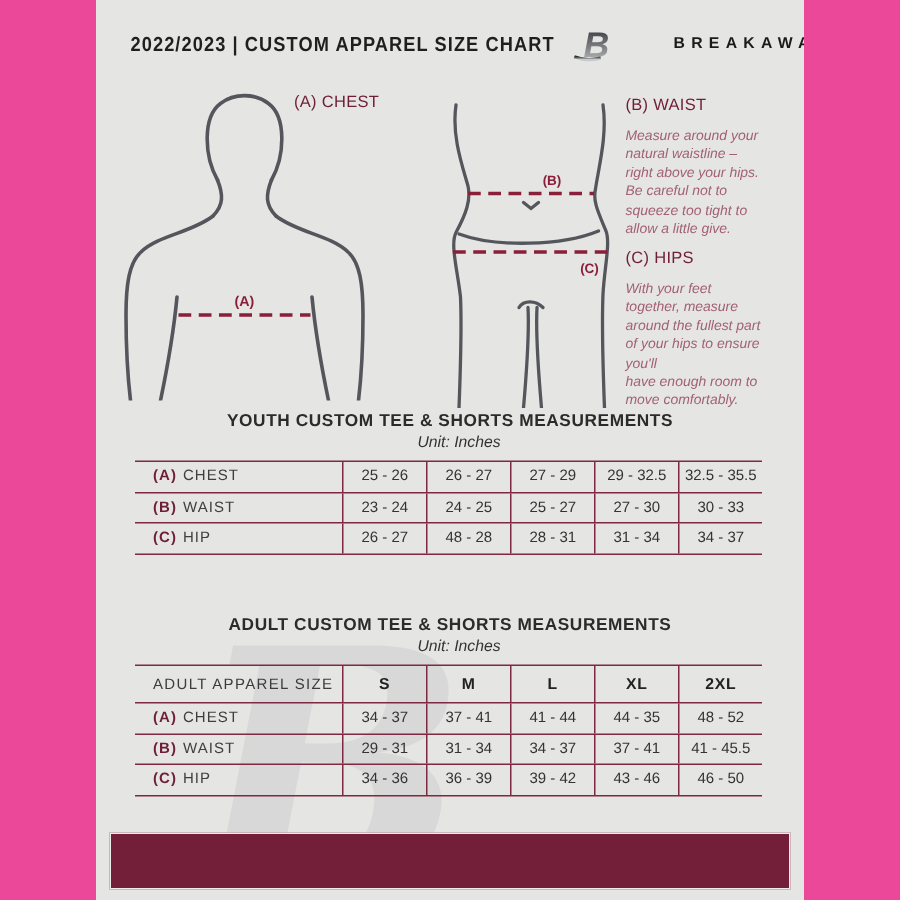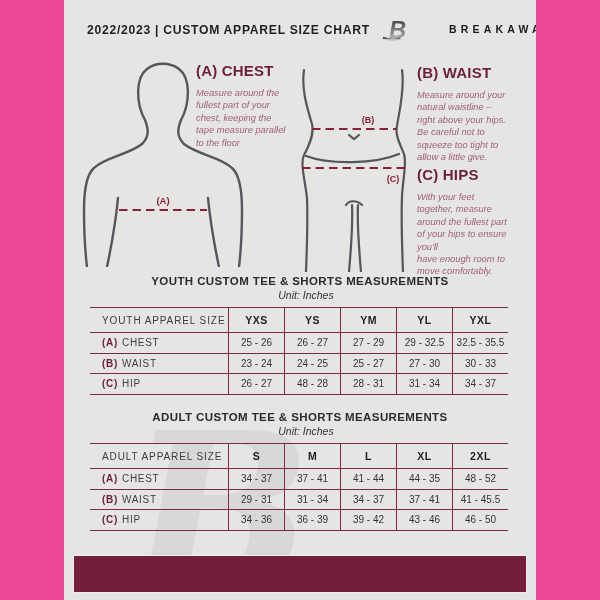--- a/index.html
+++ b/index.html
@@ -18,21 +18,21 @@
 
   
   .hdr-title{position:absolute;left:23px;top:22px;font-size:13.5px;font-weight:bold;color:#1f1f1f;
     letter-spacing:.8px;transform:scaleX(.9);transform-origin:left center;white-space:nowrap;}
   .logo{position:absolute;left:318px;top:15px;display:flex;align-items:center;gap:9px;}
   .brand{font-size:10.5px;font-weight:bold;letter-spacing:4.2px;color:#1b1b1b;white-space:nowrap;padding-left:28px;}
 
   
   .fig{position:absolute;}
   .guide-block{position:absolute;}
-  .guide-h{font-size:15px;font-weight:bold;color:var(--maroon);letter-spacing:.2px;margin:0 0 8px 0;}
+  .guide-h{font-size:11px;font-weight:normal;color:var(--maroon);letter-spacing:.2px;margin:0 0 8px 0;}
   .guide-p{font-size:9.3px;line-height:12.4px;font-style:italic;color:var(--desc);margin:0;white-space:pre-line;}
 
   
   .sec-title{position:absolute;left:0;right:0;text-align:center;font-size:11.5px;font-weight:bold;
     color:#2b2b2b;letter-spacing:.4px;}
   .sec-unit{position:absolute;left:12px;right:0;text-align:center;font-size:10.5px;font-style:italic;color:#333;}
 
   
   .size-table{position:absolute;left:26px;width:418px;border-top:1.5px solid var(--maroon-line);z-index:2;}
   .trow{display:grid;grid-template-columns:138px repeat(5,56px);border-bottom:1.5px solid var(--maroon-line);}
@@ -103,25 +103,20 @@
         <path d="M68,137 C67,156 69,181 71,204"></path>
       </g>
       <path d="M22,61 L106,61" stroke="#8a1f3a" stroke-width="2.2" stroke-dasharray="8.5 5" fill="none"></path>
       <text x="78" y="55" text-anchor="middle" font-size="9" font-weight="bold" fill="#8a1f3a">(B)</text>
       <path d="M12,100 L119,100" stroke="#8a1f3a" stroke-width="2.2" stroke-dasharray="8.5 5" fill="none"></path>
       <text x="103" y="114" text-anchor="middle" font-size="9" font-weight="bold" fill="#8a1f3a">(C)</text>
     </svg>
 
     <div class="guide-block" style="left:132px;top:62px;width:112px;">
       <p class="guide-h">(A) CHEST</p>
-      <p class="guide-p">Measure around the
-fullest part of your
-chest, keeping the
-tape measure parallel
-to the floor</p>
     </div>
     <div class="guide-block" style="left:353px;top:64px;width:110px;">
       <p class="guide-h">(B) WAIST</p>
       <p class="guide-p">Measure around your
 natural waistline –
 right above your hips.
 Be careful not to
 squeeze too tight to
 allow a little give.</p>
     </div>
@@ -134,28 +129,20 @@
 you'll
 have enough room to
 move comfortably.</p>
     </div>
 
     <div class="watermark">B</div>
 
     <div class="sec-title" style="top:275px;">YOUTH CUSTOM TEE &amp; SHORTS MEASUREMENTS</div>
     <div class="sec-unit" style="top:289px;">Unit: Inches</div>
     <div class="size-table" style="top:307px;">
-        <div class="trow thead">
-          <div class="tcell labelcol headlabel">YOUTH APPAREL SIZE</div>
-          <div class="tcell sizecol sizehead">YXS</div>
-          <div class="tcell sizecol sizehead">YS</div>
-          <div class="tcell sizecol sizehead">YM</div>
-          <div class="tcell sizecol sizehead">YL</div>
-          <div class="tcell sizecol sizehead">YXL</div>
-        </div>
         <div class="trow tdata">
           <div class="tcell labelcol rowlabel">
             <span class="prefix">(A)</span>
             <span>CHEST</span>
           </div>
           <div class="tcell sizecol val">25 - 26</div>
           <div class="tcell sizecol val">26 - 27</div>
           <div class="tcell sizecol val">27 - 29</div>
           <div class="tcell sizecol val">29 - 32.5</div>
           <div class="tcell sizecol val">32.5 - 35.5</div>

